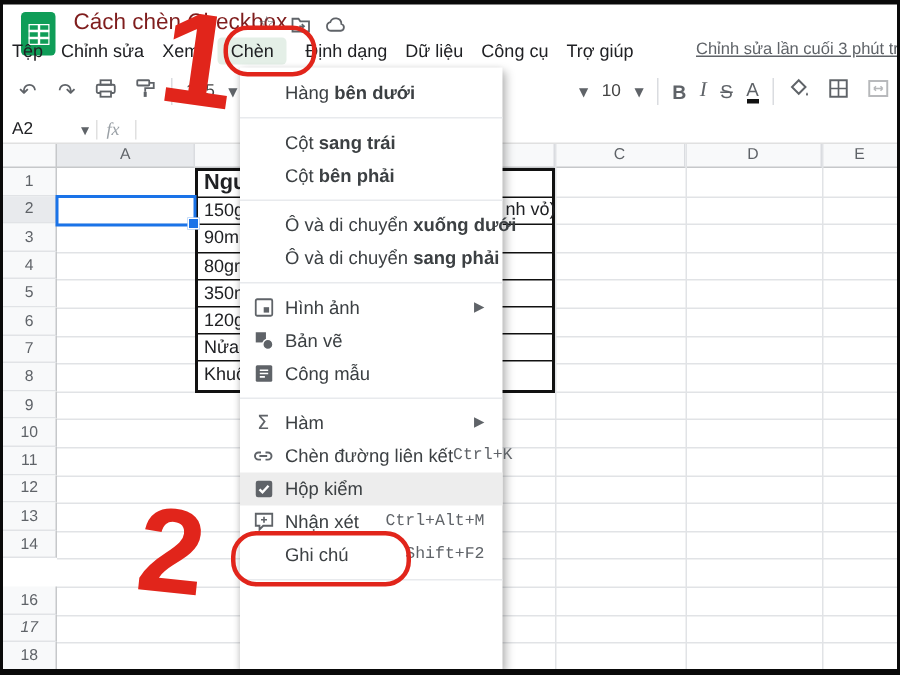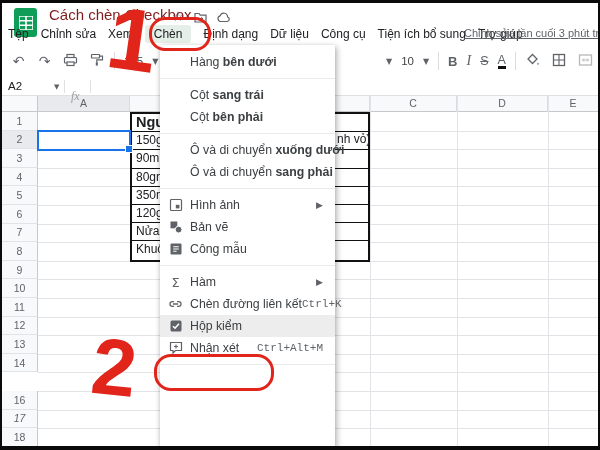--- a/index.html
+++ b/index.html
@@ -39,21 +39,21 @@
   .tb-i{font-style:italic;font-family:"Liberation Serif",serif;font-size:14px;color:#5f6368;}
   .tb-s{text-decoration:line-through;font-size:12.5px;color:#5f6368;}
   .tb-a{font-size:12.5px;color:#5f6368;border-bottom:3px solid #111;line-height:12px;}
   .grayed{opacity:.45;}
 
   
   #formula-bar{position:absolute;left:0;top:78px;width:600px;height:17px;border-bottom:1px solid #e0e0e0;z-index:4;background:#fff;}
   #name-box{position:absolute;left:8px;top:2px;font-size:11.5px;color:#202124;}
   #name-arrow{position:absolute;left:54px;top:5px;font-size:7px;color:#5f6368;font-family:"DejaVu Sans",sans-serif;}
   .fb-div{position:absolute;top:2px;width:1px;height:13px;background:#e0e0e0;}
-  #fx{position:absolute;left:71px;top:11px;font-family:"Liberation Serif",serif;font-style:italic;font-size:12px;color:#9aa0a6;}
+  #fx{position:absolute;left:71px;top:1px;font-family:"Liberation Serif",serif;font-style:italic;font-size:12px;color:#9aa0a6;}
 
   
   #grid{position:absolute;left:0;top:0;width:600px;height:450px;z-index:1;}
   .col-head{position:absolute;top:95px;height:17px;background:#f8f9fa;border-right:1px solid #dadce0;
             border-bottom:1px solid #c6c8ca;font-size:10.5px;color:#5f6368;display:flex;align-items:center;justify-content:center;box-sizing:border-box;}
   #corner-box{position:absolute;left:2px;top:95px;width:36px;height:17px;background:#f8f9fa;
               border-right:1px solid #c6c8ca;border-bottom:1px solid #c6c8ca;box-sizing:border-box;}
   .row-head{position:absolute;left:2px;width:36px;background:#f8f9fa;border-right:1px solid #c6c8ca;border-bottom:1px solid #e1e3e6;
             font-size:10.5px;color:#5f6368;display:flex;align-items:center;justify-content:center;box-sizing:border-box;}
   .vline{position:absolute;top:95px;width:1px;height:352px;background:#e1e3e6;}
@@ -118,21 +118,20 @@
   </div>
 
   <div id="menubar">
     <span class="mb-item">Tệp</span>
     <span class="mb-item">Chỉnh sửa</span>
     <span class="mb-item">Xem</span>
     <span class="mb-item active">Chèn</span>
     <span class="mb-item">Định dạng</span>
     <span class="mb-item">Dữ liệu</span>
     <span class="mb-item">Công cụ</span>
-    <span class="mb-item">Tiện ích bổ sung</span>
     <span class="mb-item">Trợ giúp</span>
   </div>
   <div id="last-edit">Chỉnh sửa lần cuối 3 phút trước</div>
 
   <div id="toolbar">
     <div id="tb-left">
       <span class="tb-ic">↶</span>
       <span class="tb-ic">↷</span>
       <span class="tb-ic">
         <svg width="15" height="14" viewBox="0 0 15 14">
@@ -339,20 +338,25 @@
     <div class="mi">
       <span class="mi-ic">
         <svg width="14" height="14" viewBox="0 0 14 14">
             <path d="M1.5 1.5h11v8h-6l-2.5 2.5V9.5h-2.5z" fill="none" stroke="#5f6368" stroke-width="1.2"></path>
             <path d="M7 3.5v4M5 5.5h4" stroke="#5f6368" stroke-width="1.1"></path>
           </svg>
       </span>
         <span class="mi-label">Nhận xét</span>
       <span class="mi-short">Ctrl+Alt+M</span>
     </div>
+    <div class="mi">
+      <span class="mi-ic"></span>
+        <span class="mi-label">Ghi chú</span>
+      <span class="mi-short">Shift+F2</span>
+    </div>
     <div class="mdiv"></div>
   </div>
 
   <div id="anno-1" class="anno">1</div>
   <div id="anno-2" class="anno">2</div>
   <div id="oval-1" class="anno"></div>
   <div id="oval-2" class="anno"></div>
 
 </div>
 

